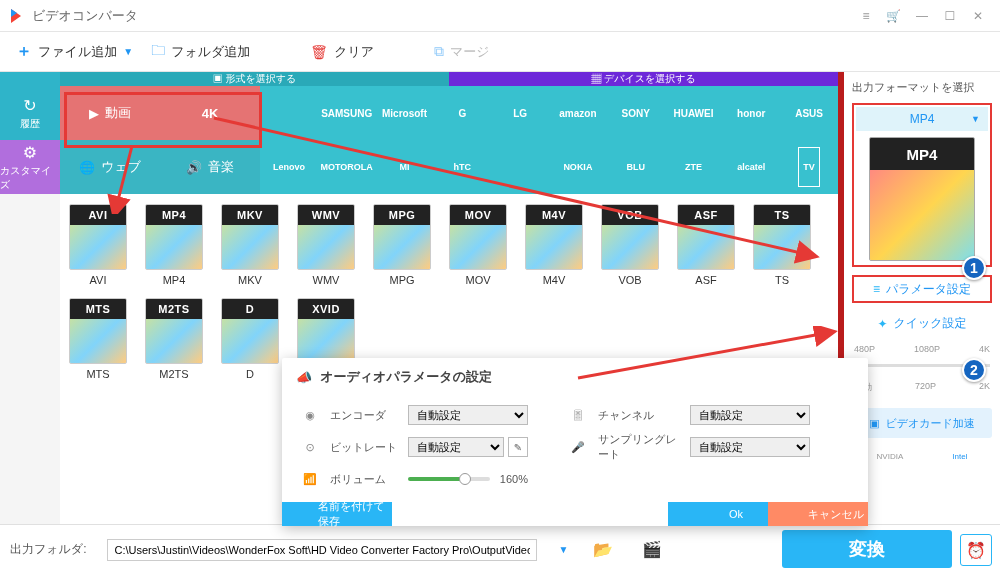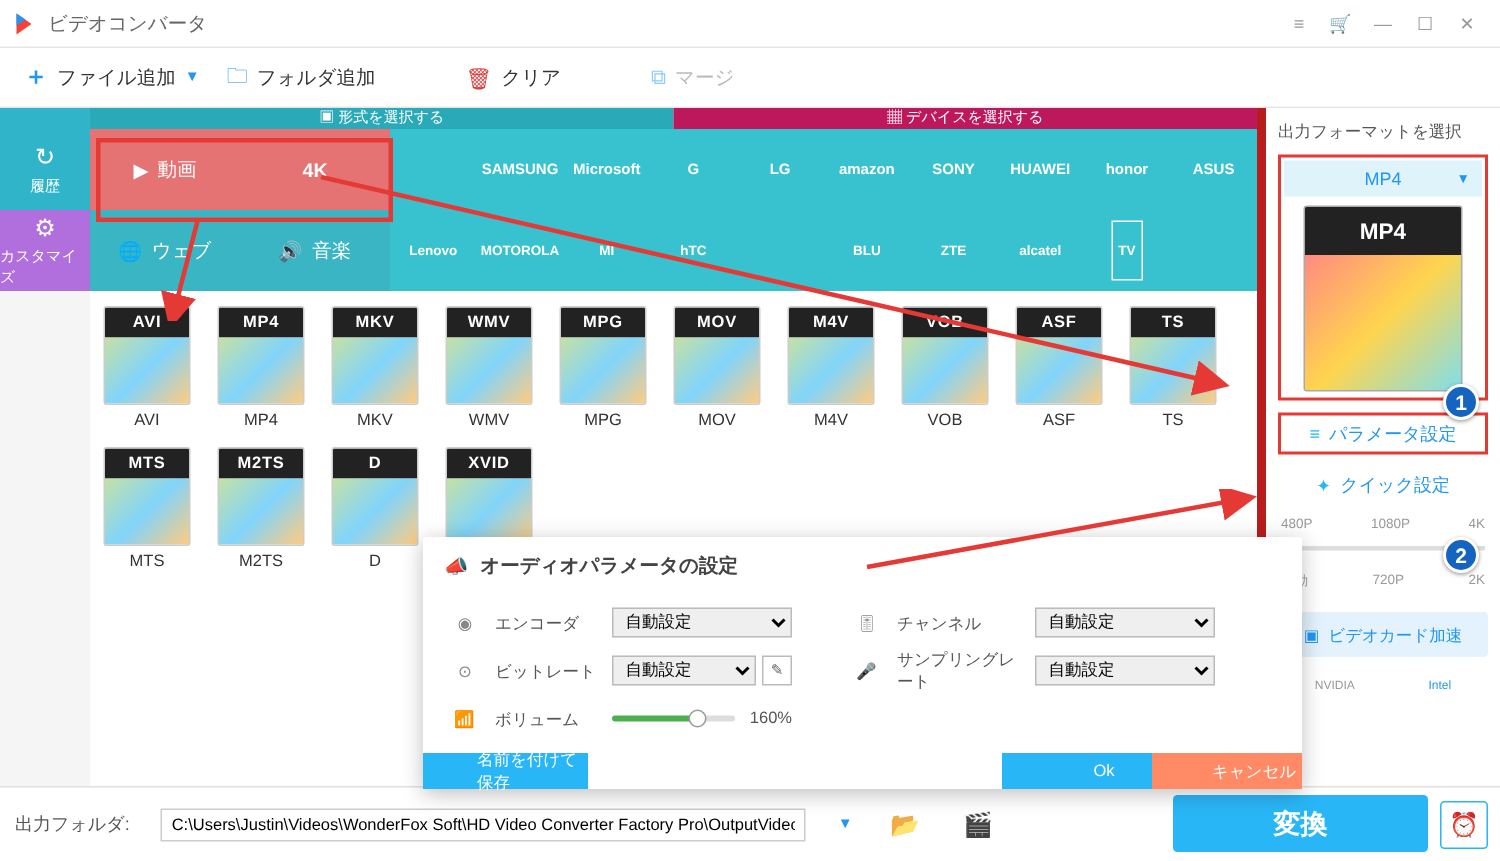--- a/index.html
+++ b/index.html
@@ -10,21 +10,21 @@
 .title-bar .win-btn { width: 28px; height: 28px; display: inline-flex; align-items: center; justify-content: center; color: #999; font-size: 12px; cursor: pointer; }
 .toolbar { height: 40px; background: #fff; display: flex; align-items: center; padding: 0 16px; gap: 18px; border-bottom: 1px solid #e5e5e5; }
 .tool-item { display: flex; align-items: center; gap: 6px; font-size: 13px; color: #333; cursor: pointer; }
 .plus { color: #2196f3; font-size: 16px; font-weight: bold; }
 .caret { color: #2196f3; font-size: 10px; }
 .trash { color: #e53935; font-size: 14px; }
 .folder-ico { color: #2196f3; font-size: 14px; }
 .merge-ico { color: #90caf9; font-size: 14px; }
 .disabled { color: #bbb; }
 .tabs-header { display: flex; height: 14px; }
-.tabs-header .half { flex: 1; background: #be185d; color: #fff; font-size: 10px; text-align: center; line-height: 14px; }
+.tabs-header .half { flex: 1; background: #6d28d9; color: #fff; font-size: 10px; text-align: center; line-height: 14px; }
 .content { display: flex; height: calc(100% - 32px - 40px - 50px); }
 .left-rail { width: 60px; display: flex; flex-direction: column; }
 .rail-btn { height: 54px; display: flex; flex-direction: column; align-items: center; justify-content: center; color: #fff; font-size: 10px; gap: 2px; }
 .rail-history { background: #2fb4c9; }
 .rail-custom { background: #b16edd; }
 .main-area { flex: 1; display: flex; flex-direction: column; position: relative; }
 .category-grid { display: flex; background: #38c1cf; }
 .cat-col1 { width: 200px; display: flex; flex-direction: column; }
 .cat-bg1 { background: #e57373; }
 .cat-bg2 { background: #e57373; }
@@ -169,20 +169,21 @@
           <div class="brand">amazon</div>
           <div class="brand">SONY</div>
           <div class="brand">HUAWEI</div>
           <div class="brand">honor</div>
           <div class="brand">ASUS</div>
           <div class="brand r2">Lenovo</div>
           <div class="brand r2">MOTOROLA</div>
           <div class="brand r2">MI</div>
           <div class="brand r2">hTC</div>
           <div class="brand r2"></div>
+          <div class="brand r2">NOKIA</div>
           <div class="brand r2">BLU</div>
           <div class="brand r2">ZTE</div>
           <div class="brand r2">alcatel</div>
           <div class="brand r2">
             <span style="border:1px solid #fff;padding:14px 4px;">TV</span>
           </div>
         </div>
     </div>
 
     <div class="tiles" id="tiles">

